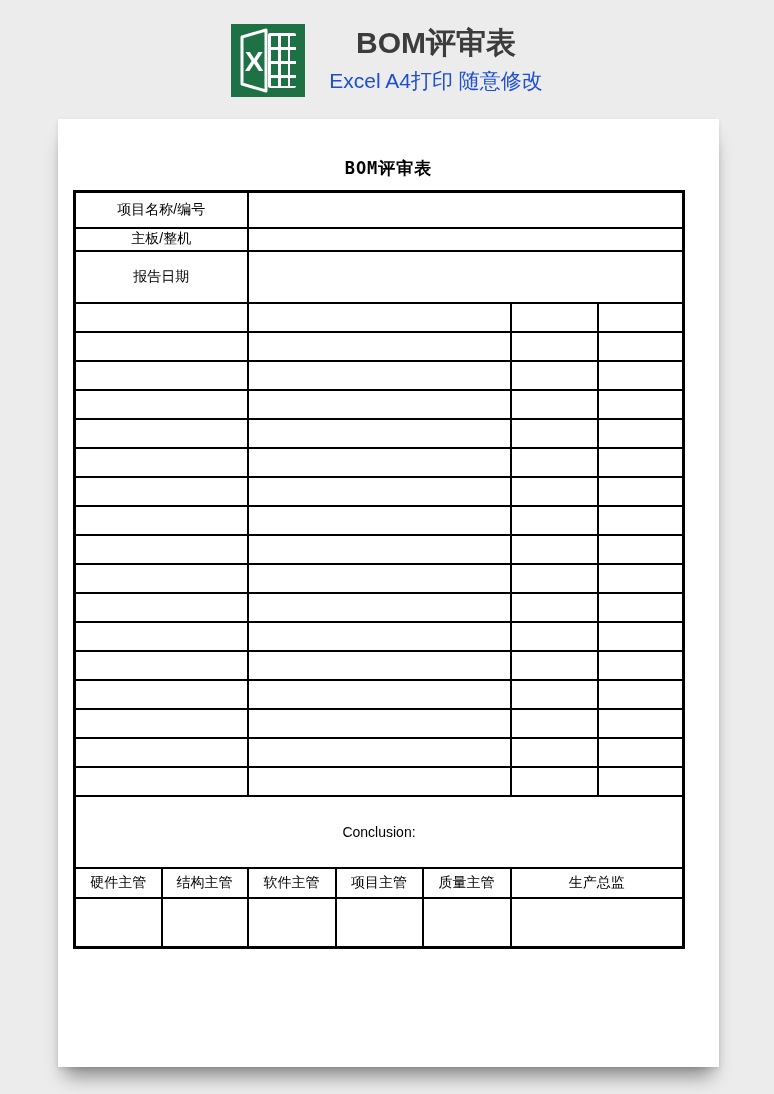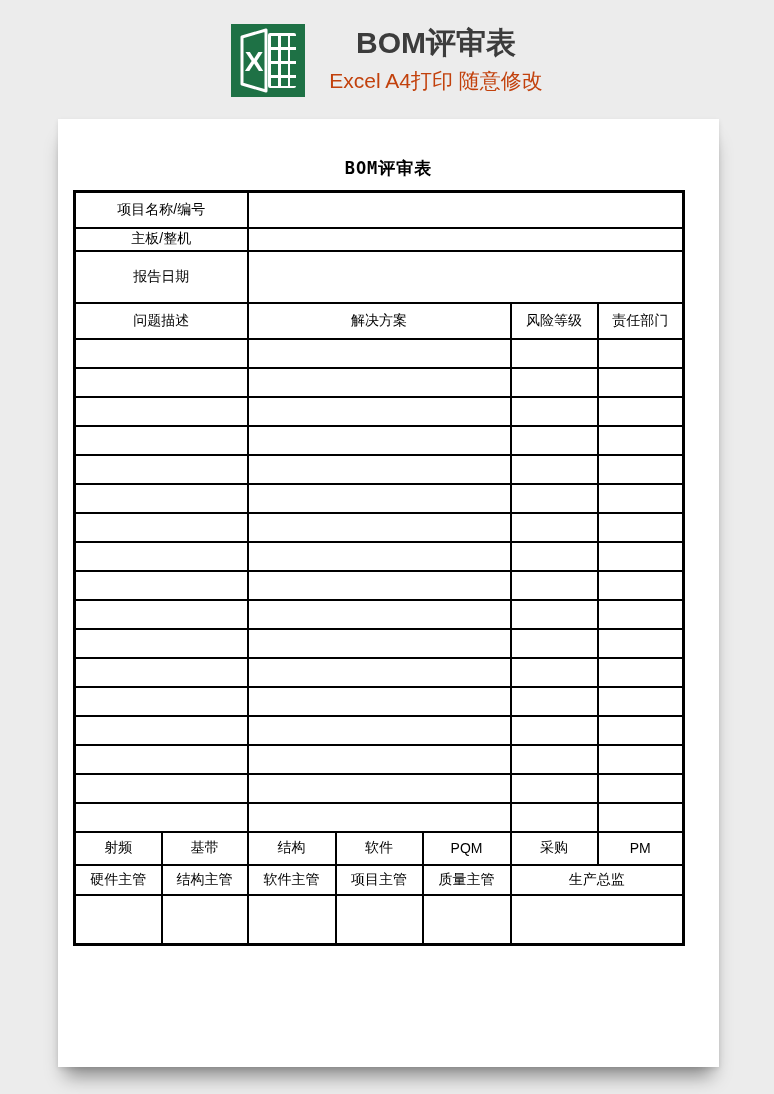--- a/index.html
+++ b/index.html
@@ -34,21 +34,21 @@
   }
   .header-title {
     font-size: 30px;
     font-weight: bold;
     color: #3c3c3c;
     line-height: 1.15;
     white-space: nowrap;
   }
   .header-subtitle {
     font-size: 21px;
-    color: #c2410c;
+    color: #1d4ed8;
     margin-top: 7px;
     white-space: nowrap;
   }
   
   .paper {
     position: absolute;
     left: 58px;
     top: 119px;
     width: 661px;
     height: 948px;
@@ -155,26 +155,20 @@
         <td colspan="5"></td>
       </tr>
       <tr class="r-info2">
         <td colspan="2">主板/整机</td>
         <td colspan="5"></td>
       </tr>
       <tr class="r-info3">
         <td colspan="2">报告日期</td>
         <td colspan="5"></td>
       </tr>
-      <tr class="r-head">
-        <td colspan="2">问题描述</td>
-        <td colspan="3">解决方案</td>
-        <td>风险等级</td>
-        <td>责任部门</td>
-      </tr>
     </tbody>
     <tbody id="data-rows">
         <tr class="data-row">
           <td colspan="2"></td>
           <td colspan="3"></td>
           <td colspan="1"></td>
           <td colspan="1"></td>
         </tr>
         <tr class="data-row">
           <td colspan="2"></td>
@@ -267,28 +261,24 @@
           <td colspan="1"></td>
         </tr>
         <tr class="data-row">
           <td colspan="2"></td>
           <td colspan="3"></td>
           <td colspan="1"></td>
           <td colspan="1"></td>
         </tr>
       </tbody>
     <tbody>
-      <tr class="r-sigh">
-        <td>射频</td>
-        <td>基带</td>
-        <td>结构</td>
-        <td>软件</td>
-        <td>PQM</td>
-        <td>采购</td>
-        <td>PM</td>
+      <tr class="r-conc">
+        <td colspan="7" class="conclusion-cell">
+          <span>Conclusion:</span>
+        </td>
       </tr>
       <tr class="r-mgr">
         <td>硬件主管</td>
         <td>结构主管</td>
         <td>软件主管</td>
         <td>项目主管</td>
         <td>质量主管</td>
         <td colspan="2">生产总监</td>
       </tr>
       <tr class="r-blank">

